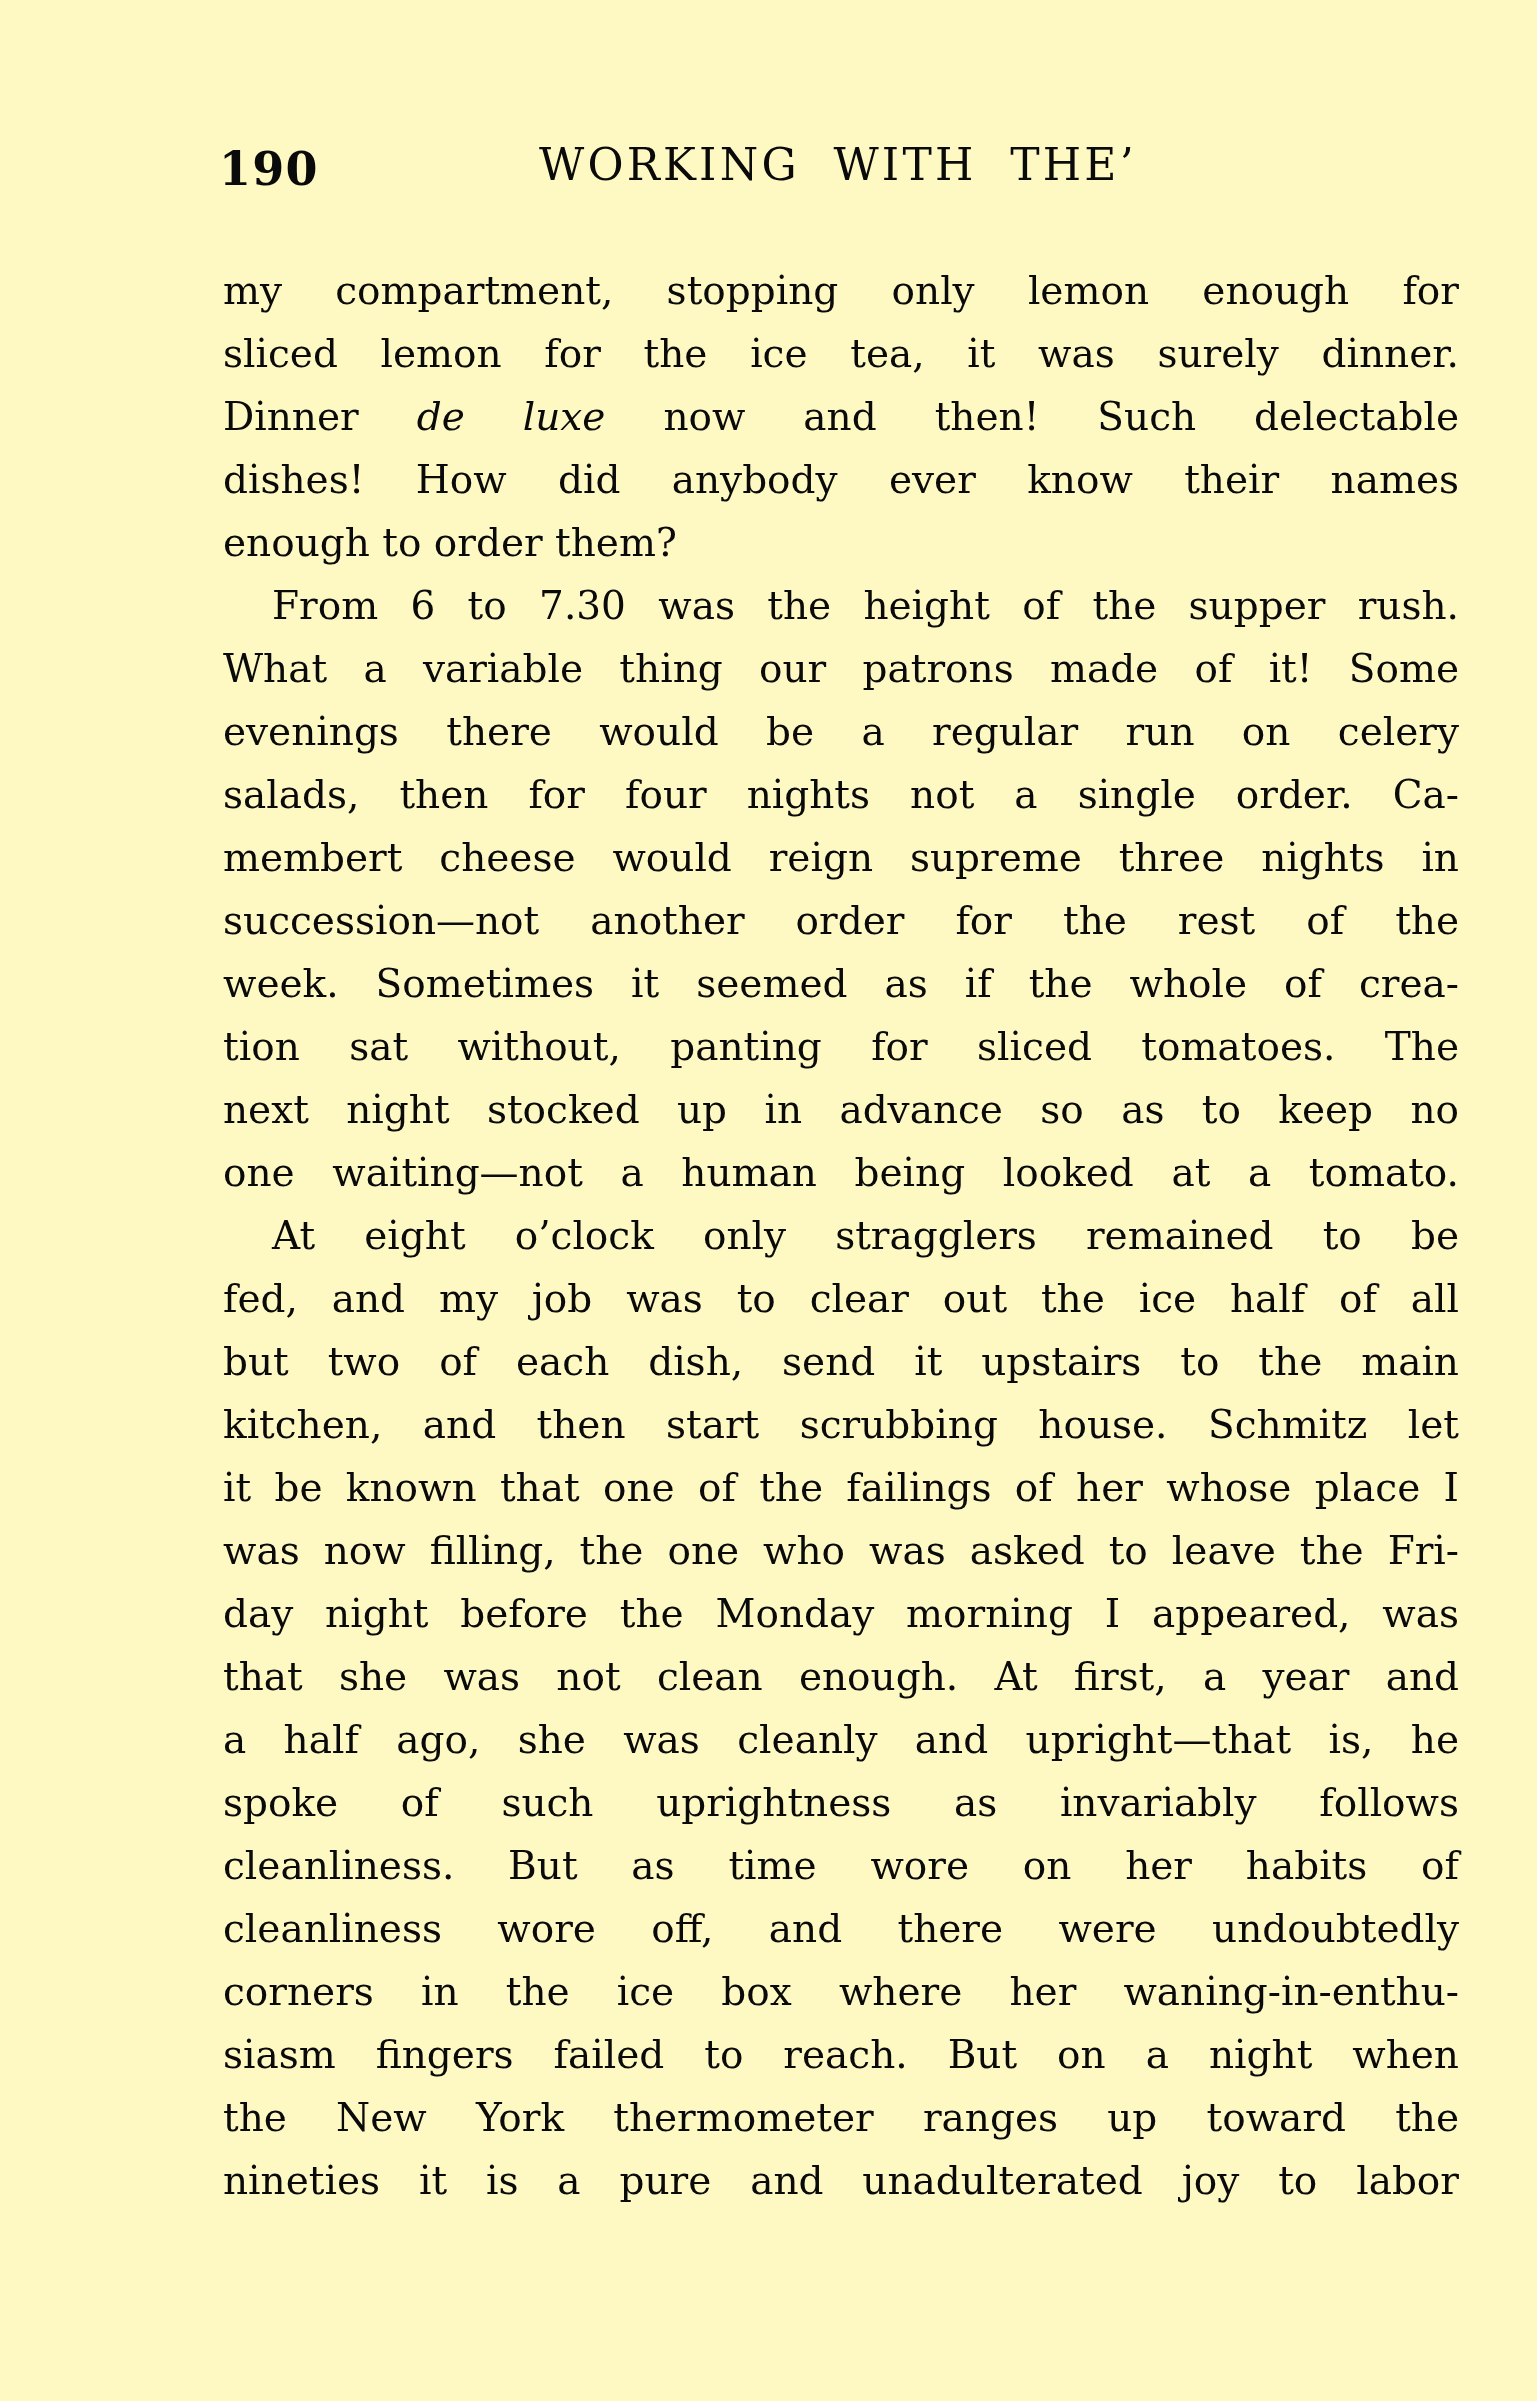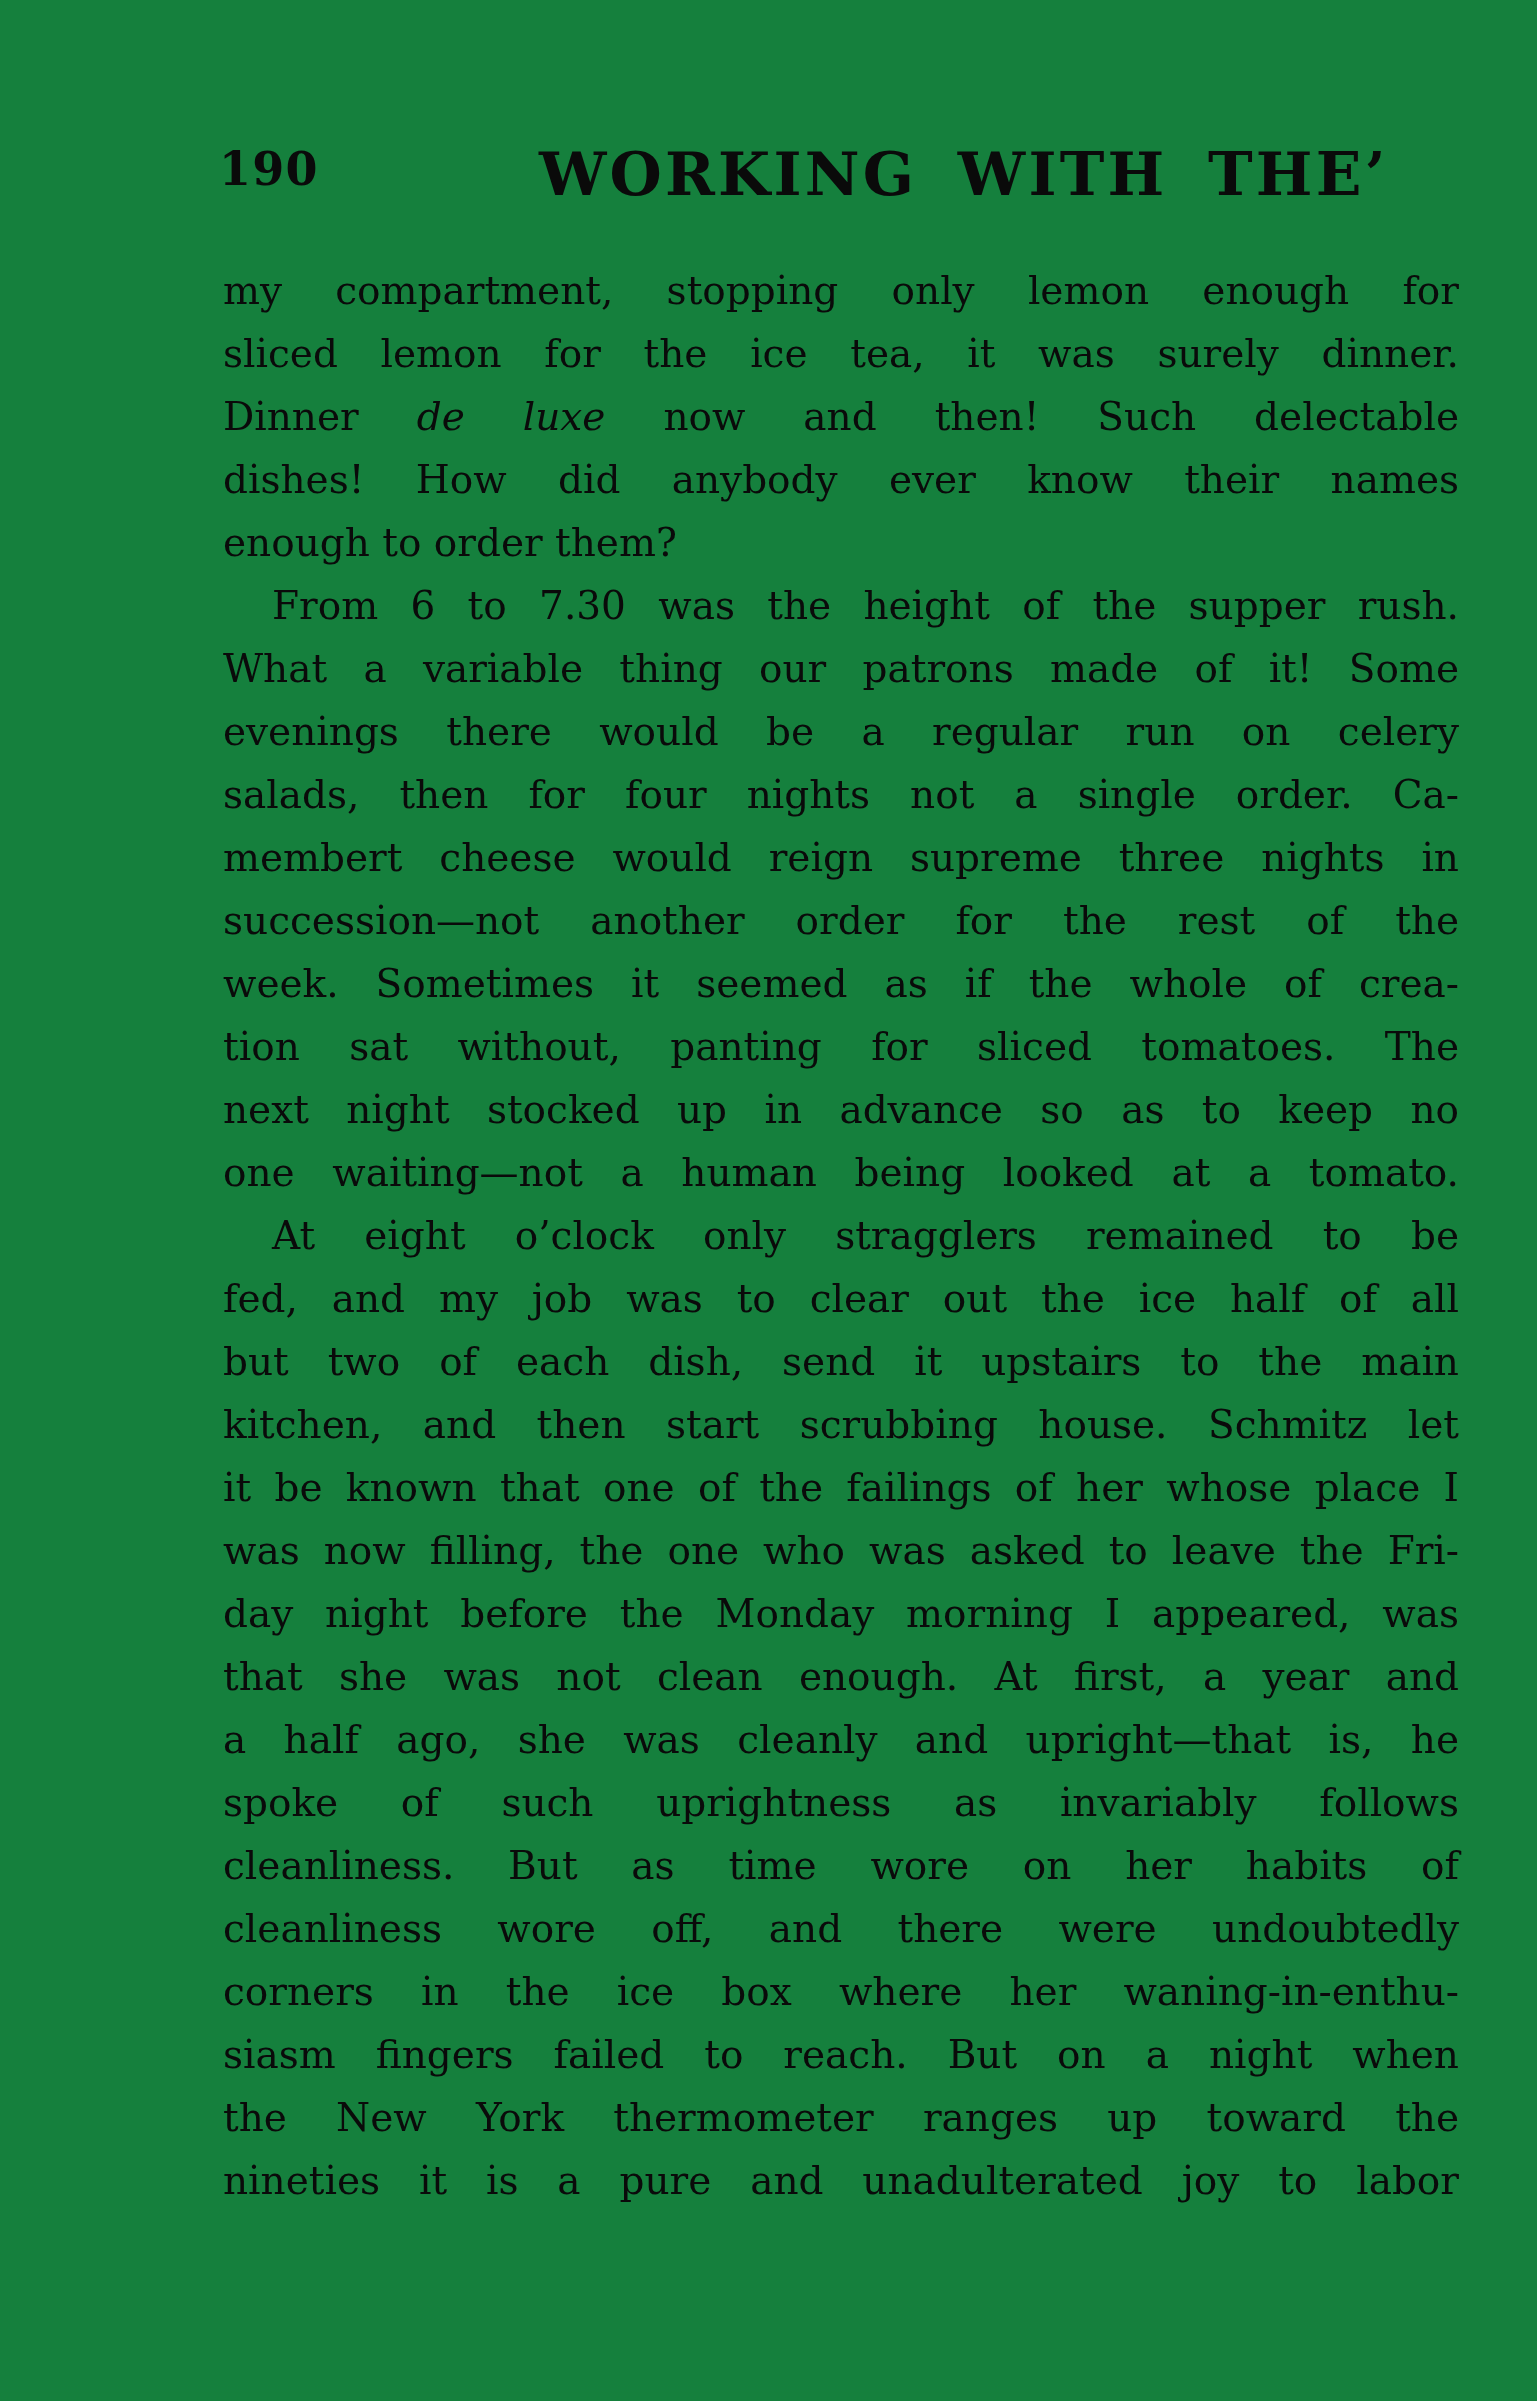--- a/index.html
+++ b/index.html
@@ -4,39 +4,39 @@
 <style>
   html, body {
     margin: 0;
     padding: 0;
     background: #ffffff;
   }
   .page {
     position: relative;
     width: 1538px;
     height: 2401px;
-    background: #15803d;
+    background: #fef9c3;
     font-family: "DejaVu Serif", "Liberation Serif", serif;
     color: #0a0a0a;
     overflow: hidden;
   }
   .pagenum {
     position: absolute;
     left: 219px;
     top: 142px;
     font-size: 46px;
     font-weight: 600;
     letter-spacing: 1.3px;
   }
   .runhead {
     position: absolute;
     left: 539px;
     top: 139px;
-    font-size: 60px;
-    font-weight: 700;
+    font-size: 44px;
+    font-weight: 400;
     letter-spacing: 3.2px;
     word-spacing: 16.5px;
     white-space: nowrap;
   }
   .bodytext {
     position: absolute;
     left: 223px;
     top: 259px;
     width: 1236px;
     font-size: 39px;

